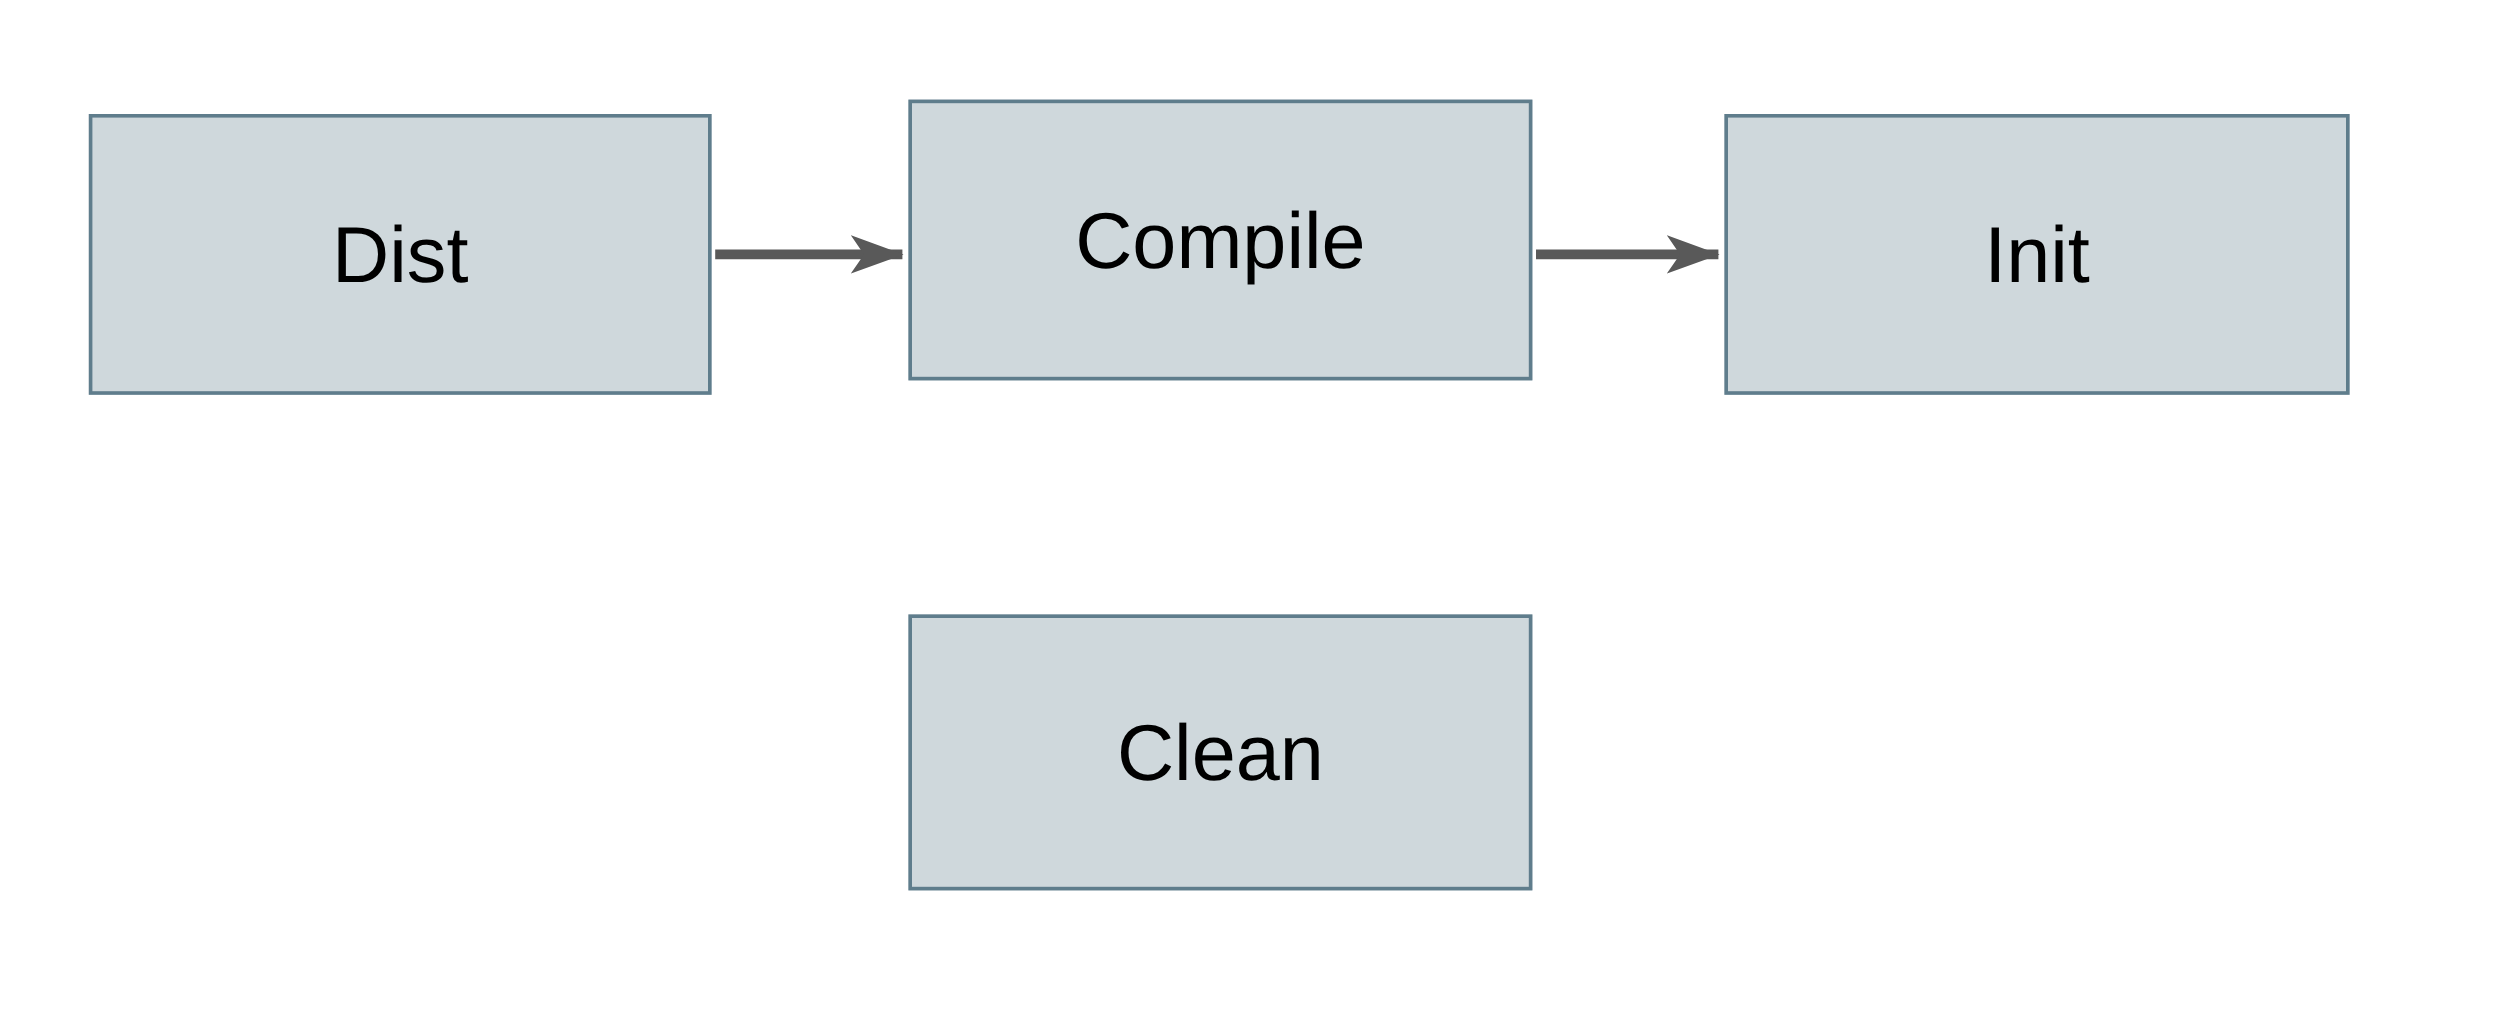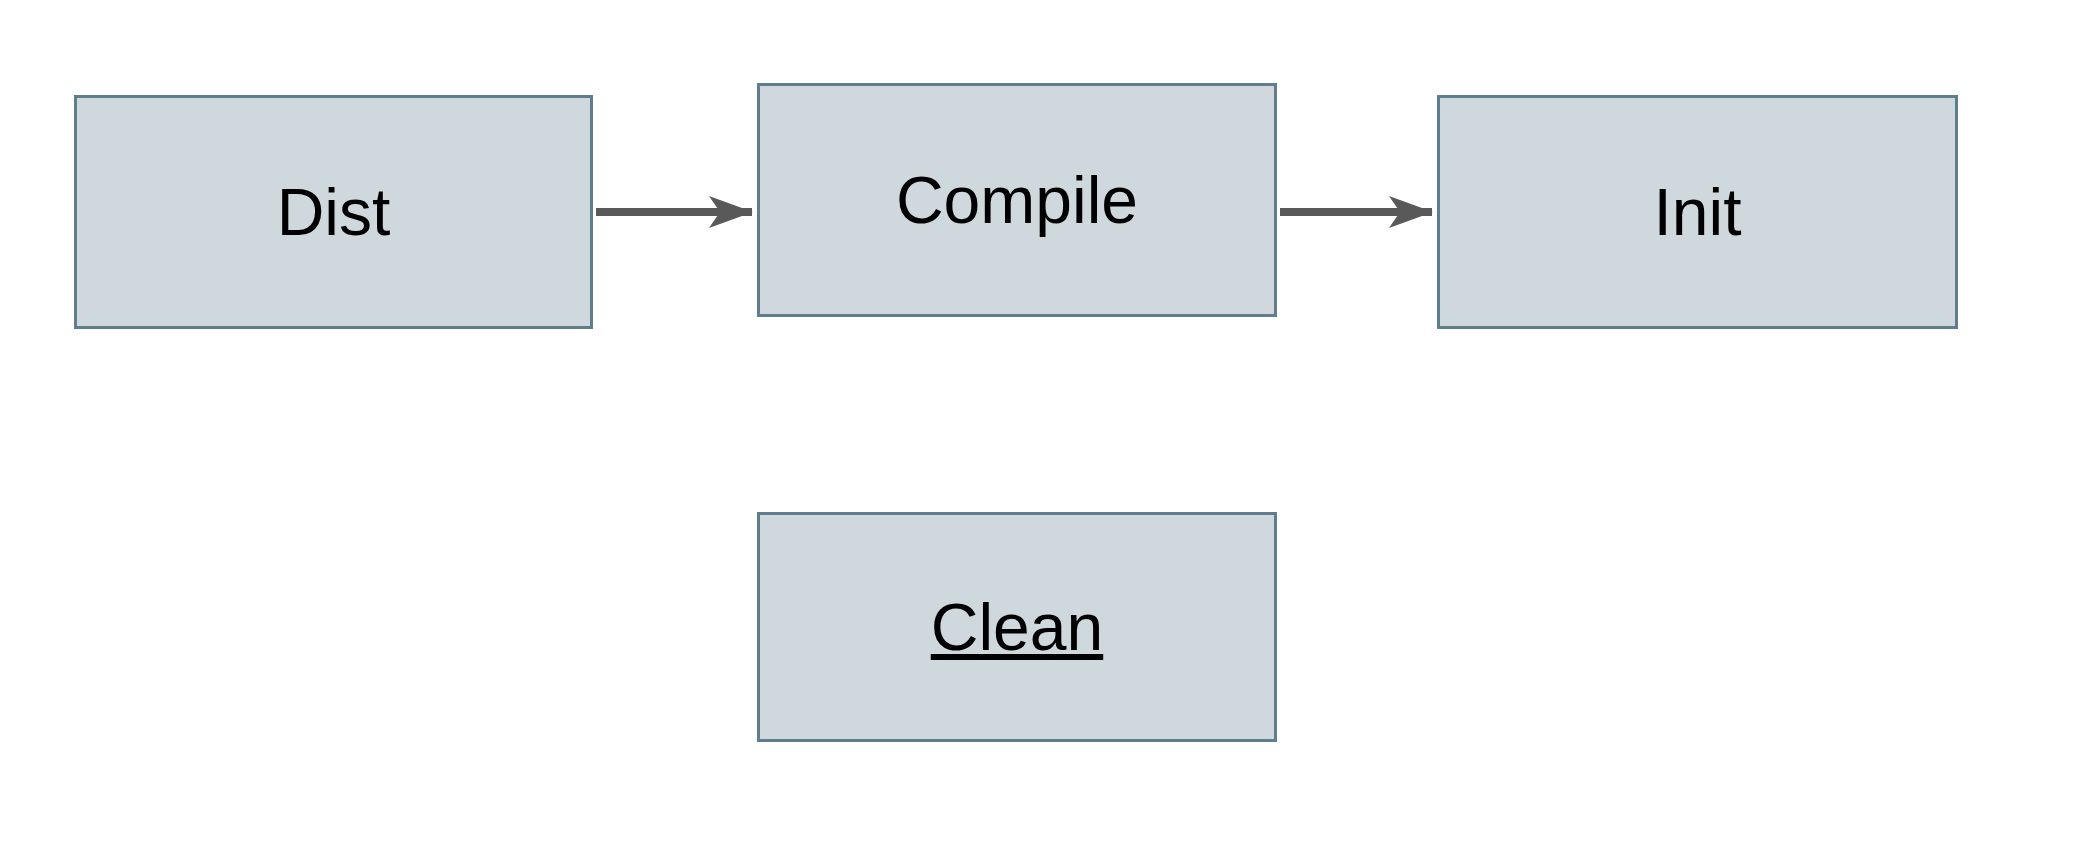--- a/index.html
+++ b/index.html
@@ -34,21 +34,21 @@
   }
   .node-label {
     font-size: 66px;
     line-height: 1;
     color: var(--text-color, #000000);
     white-space: nowrap;
   }
   .node-dist    { left: 74px;   top: 95px;  width: 519px; height: 234px; }
   .node-compile { left: 757px;  top: 83px;  width: 520px; height: 234px; }
   .node-init    { left: 1437px; top: 95px;  width: 521px; height: 234px; }
-  .node-clean   { left: 757px;  top: 512px; width: 520px; height: 230px; text-decoration: underline; }
+  .node-clean   { left: 757px;  top: 512px; width: 520px; height: 230px; }
 </style>
 </head>
 <body>
 
 <div class="canvas">
 
   <svg class="arrow-layer" viewBox="0 0 2078 848" xmlns="http://www.w3.org/2000/svg">
     <defs>
       <marker id="arrowhead" markerUnits="userSpaceOnUse" markerWidth="46" markerHeight="34" refX="43" refY="16" orient="auto">
         <path d="M0,0 L44,16 L0,32 L11,16 Z" class="arrowhead-shape" fill="#595959"></path>

